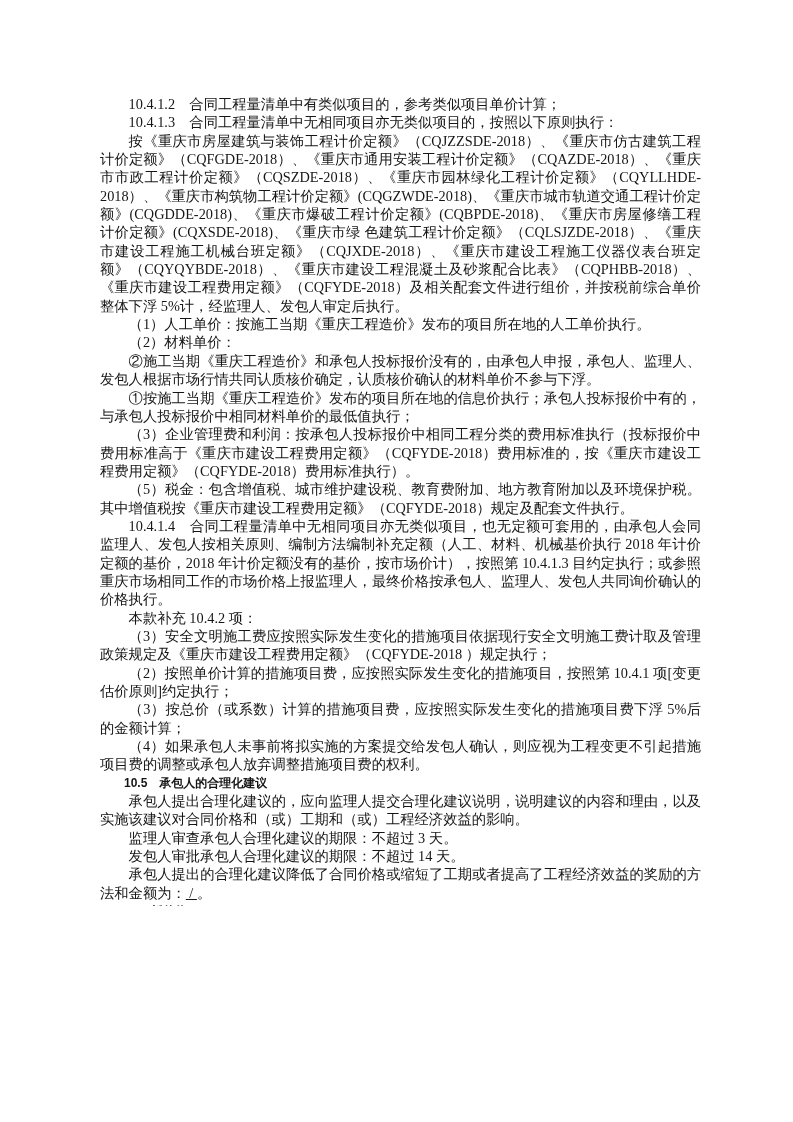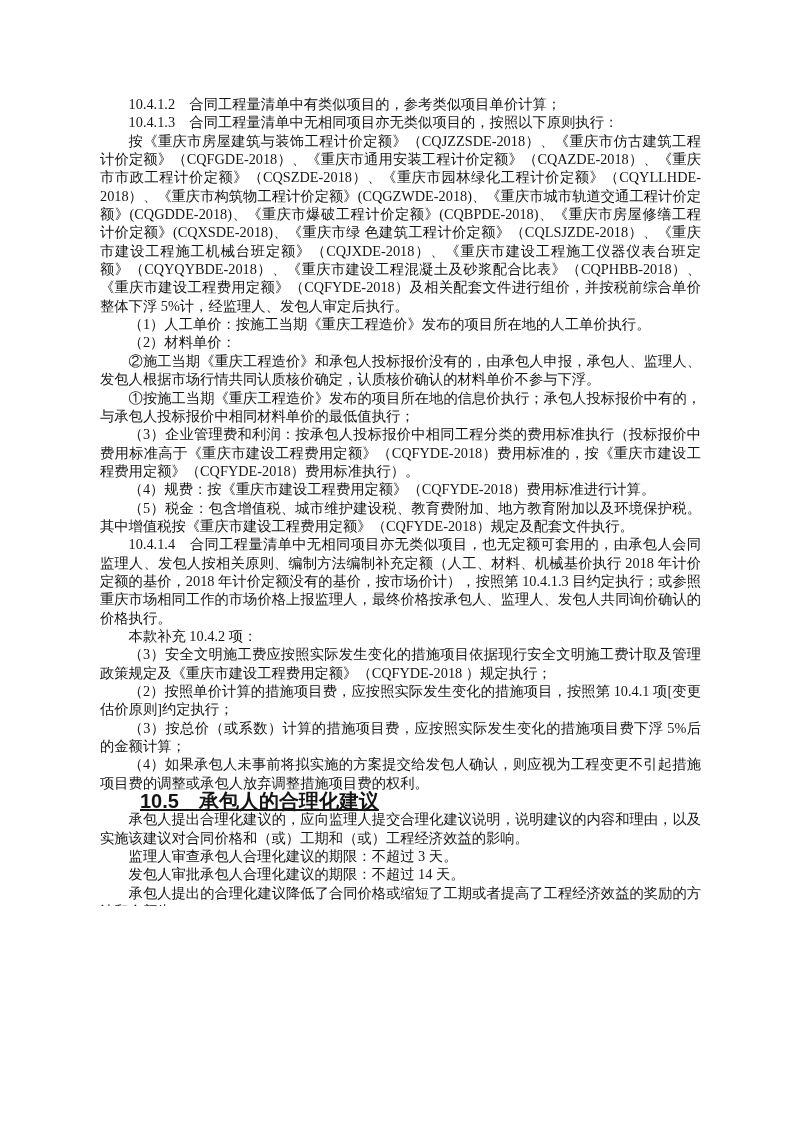--- a/index.html
+++ b/index.html
@@ -26,22 +26,21 @@
     text-align: justify;
   }
   .doc-body p {
     margin: 0;
     padding: 0;
     text-indent: 2em;
   }
   .doc-body p.heading {
     font-weight: bold;
     font-family: "Liberation Sans", "DejaVu Sans", sans-serif;
-    font-size: 20px;
-    text-decoration: underline;
+    font-size: 12px;
   }
   .u {
     text-decoration: underline;
     white-space: pre;
   }
   .page-number {
     position: absolute;
     left: 0;
     right: 0;
     top: 1032px;
@@ -58,21 +57,20 @@
 <div class="page">
   <div class="doc-body">
       <p class="body"><span>10.4.1.2　合同工程量清单中有类似项目的，参考类似项目单价计算；</span></p>
       <p class="body"><span>10.4.1.3　合同工程量清单中无相同项目亦无类似项目的，按照以下原则执行：</span></p>
       <p class="body"><span>按《重庆市房屋建筑与装饰工程计价定额》（CQJZZSDE-2018）、《重庆市仿古建筑工程计价定额》（CQFGDE-2018）、《重庆市通用安装工程计价定额》（CQAZDE-2018）、《重庆市市政工程计价定额》（CQSZDE-2018）、《重庆市园林绿化工程计价定额》（CQYLLHDE-2018）、《重庆市构筑物工程计价定额》(CQGZWDE-2018)、《重庆市城市轨道交通工程计价定额》(CQGDDE-2018)、《重庆市爆破工程计价定额》(CQBPDE-2018)、《重庆市房屋修缮工程计价定额》(CQXSDE-2018)、《重庆市绿 色建筑工程计价定额》（CQLSJZDE-2018）、《重庆市建设工程施工机械台班定额》（CQJXDE-2018）、《重庆市建设工程施工仪器仪表台班定额》（CQYQYBDE-2018）、《重庆市建设工程混凝土及砂浆配合比表》（CQPHBB-2018）、《重庆市建设工程费用定额》（CQFYDE-2018）及相关配套文件进行组价，并按税前综合单价整体下浮 5%计，经监理人、发包人审定后执行。</span></p>
       <p class="body"><span>（1）人工单价：按施工当期《重庆工程造价》发布的项目所在地的人工单价执行。</span></p>
       <p class="body"><span>（2）材料单价：</span></p>
       <p class="body"><span>②施工当期《重庆工程造价》和承包人投标报价没有的，由承包人申报，承包人、监理人、发包人根据市场行情共同认质核价确定，认质核价确认的材料单价不参与下浮。</span></p>
       <p class="body"><span>①按施工当期《重庆工程造价》发布的项目所在地的信息价执行；承包人投标报价中有的，与承包人投标报价中相同材料单价的最低值执行；</span></p>
       <p class="body"><span>（3）企业管理费和利润：按承包人投标报价中相同工程分类的费用标准执行（投标报价中费用标准高于《重庆市建设工程费用定额》（CQFYDE-2018）费用标准的，按《重庆市建设工程费用定额》（CQFYDE-2018）费用标准执行）。</span></p>
-      <p class="body"><span>（4）规费：按《重庆市建设工程费用定额》（CQFYDE-2018）费用标准进行计算。</span></p>
       <p class="body"><span>（5）税金：包含增值税、城市维护建设税、教育费附加、地方教育附加以及环境保护税。其中增值税按《重庆市建设工程费用定额》（CQFYDE-2018）规定及配套文件执行。</span></p>
       <p class="body"><span>10.4.1.4　合同工程量清单中无相同项目亦无类似项目，也无定额可套用的，由承包人会同监理人、发包人按相关原则、编制方法编制补充定额（人工、材料、机械基价执行 2018 年计价定额的基价，2018 年计价定额没有的基价，按市场价计），按照第 10.4.1.3 目约定执行；或参照重庆市场相同工作的市场价格上报监理人，最终价格按承包人、监理人、发包人共同询价确认的价格执行。</span></p>
       <p class="body"><span>本款补充 10.4.2 项：</span></p>
       <p class="body"><span>（3）安全文明施工费应按照实际发生变化的措施项目依据现行安全文明施工费计取及管理政策规定及《重庆市建设工程费用定额》（CQFYDE-2018 ）规定执行；</span></p>
       <p class="body"><span>（2）按照单价计算的措施项目费，应按照实际发生变化的措施项目，按照第 10.4.1 项[变更估价原则]约定执行；</span></p>
       <p class="body"><span>（3）按总价（或系数）计算的措施项目费，应按照实际发生变化的措施项目费下浮 5%后的金额计算；</span></p>
       <p class="body"><span>（4）如果承包人未事前将拟实施的方案提交给发包人确认，则应视为工程变更不引起措施项目费的调整或承包人放弃调整措施项目费的权利。</span></p>
       <p class="heading"><span>10.5　承包人的合理化建议</span></p>
       <p class="body"><span>承包人提出合理化建议的，应向监理人提交合理化建议说明，说明建议的内容和理由，以及实施该建议对合同价格和（或）工期和（或）工程经济效益的影响。</span></p>
       <p class="body"><span>监理人审查承包人合理化建议的期限：不超过 3 天。</span></p>

